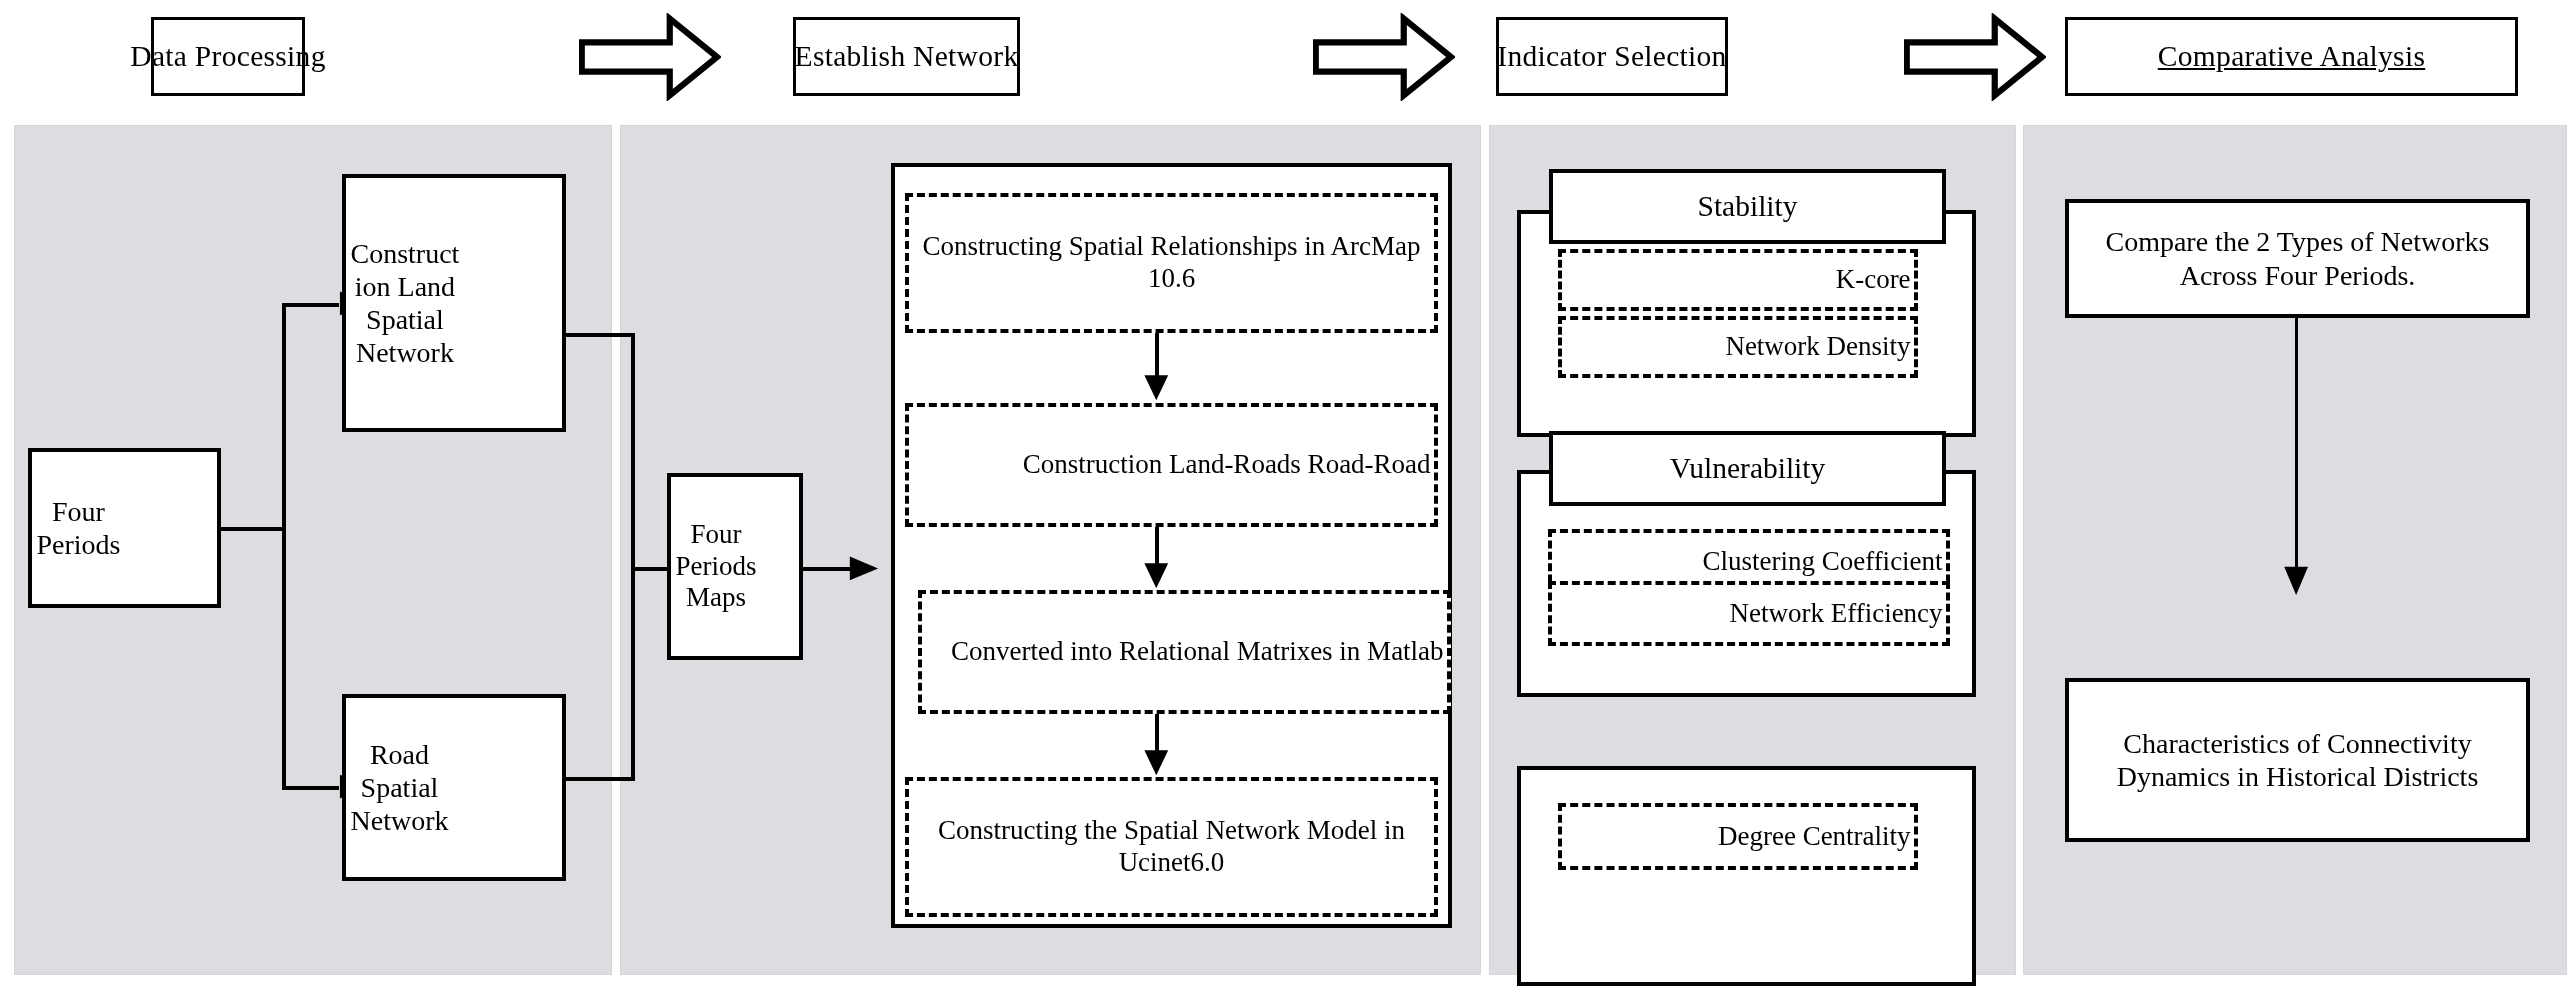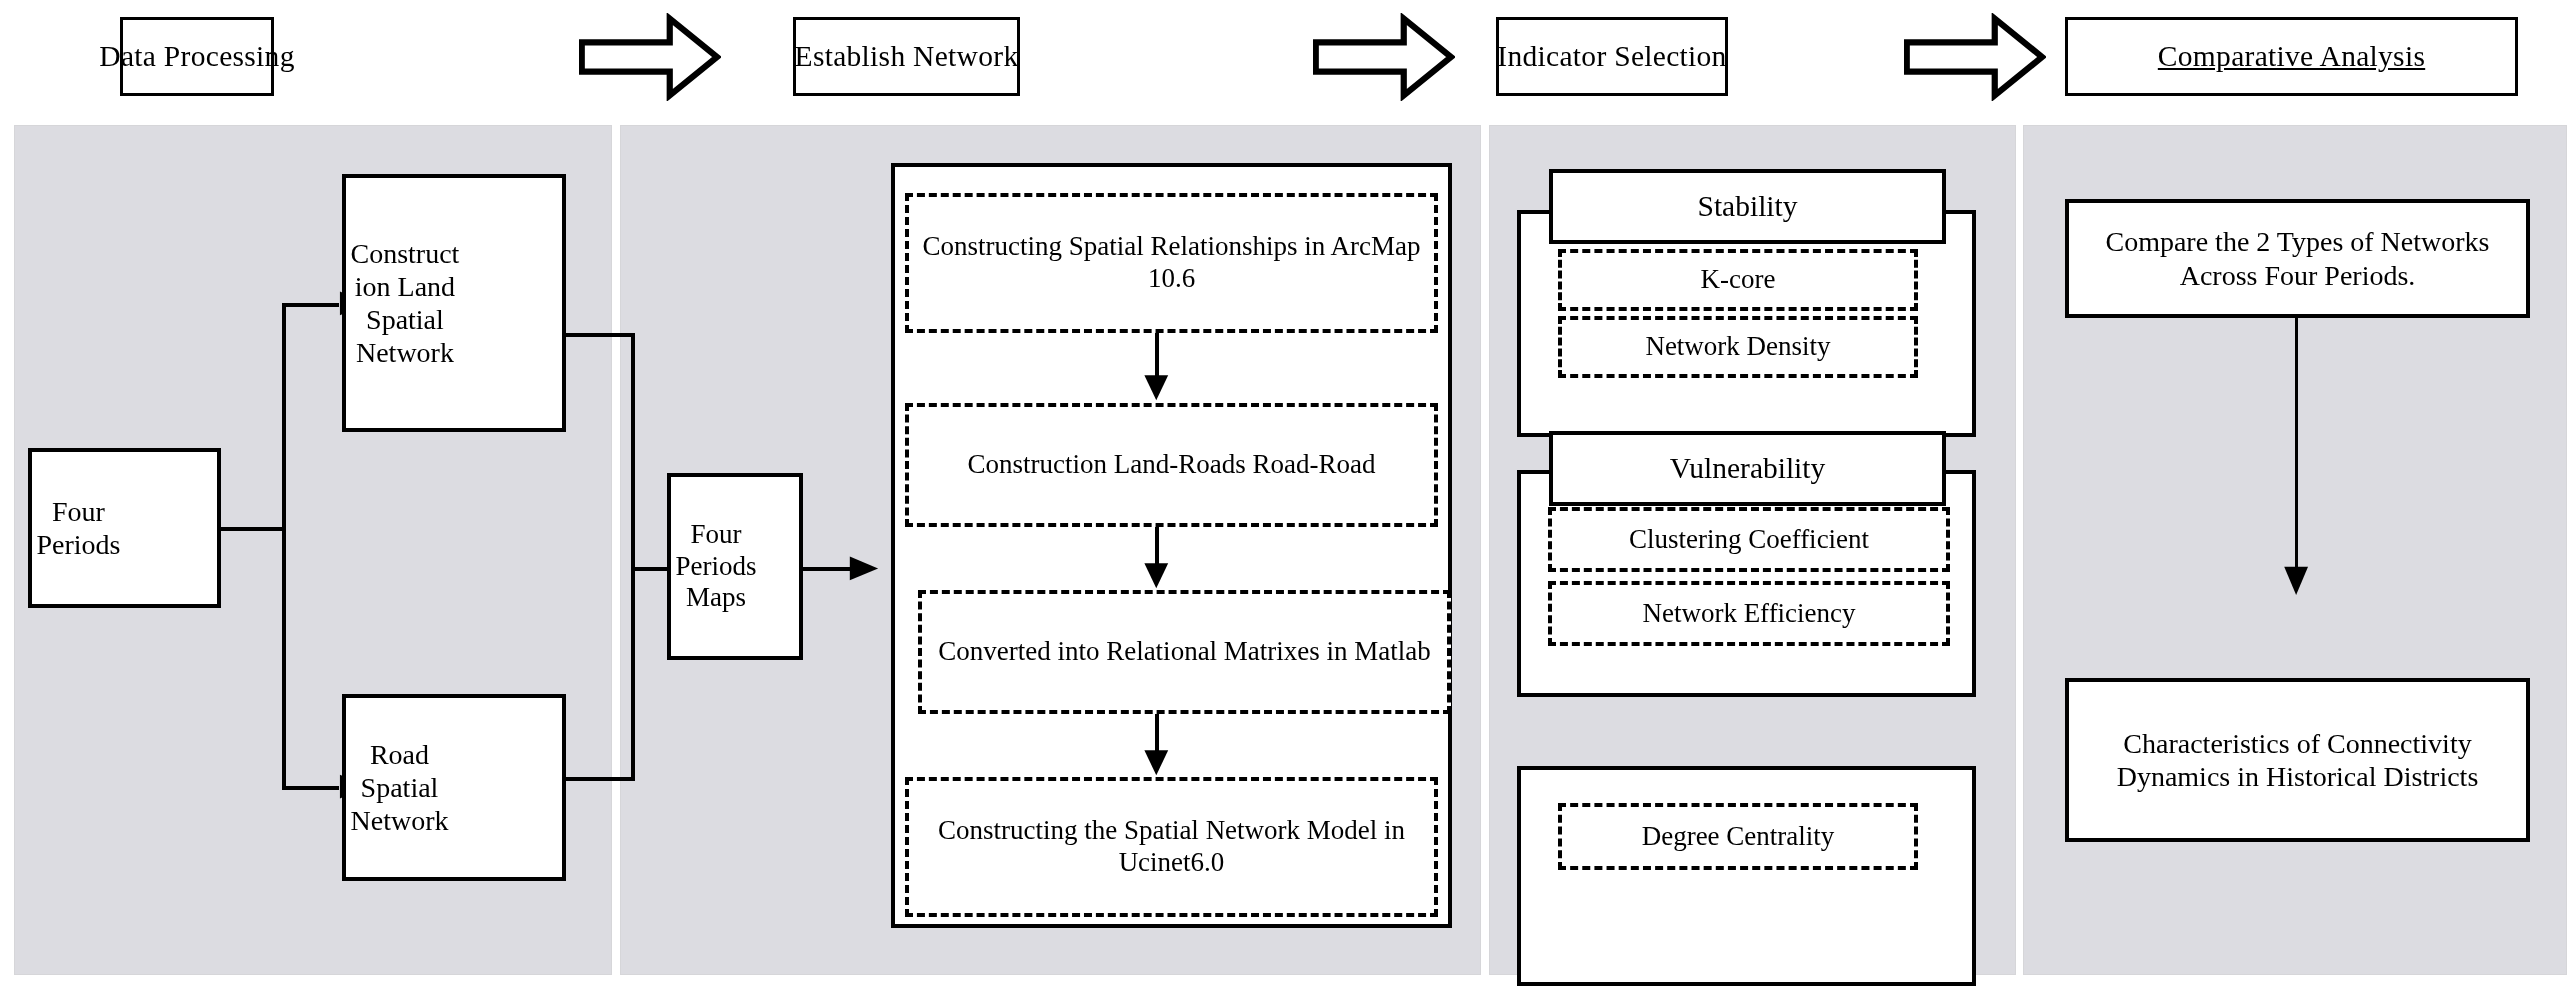--- a/index.html
+++ b/index.html
@@ -52,21 +52,21 @@
   }
   .node.small{font-size:27px;}
   
   .dash{
     position:absolute;
     background:#ffffff;
     border:4px dashed #000000;
     box-sizing:border-box;
     display:flex;
     align-items:center;
-    justify-content:center;
+    justify-content:flex-end;
     text-align:center;
     font-size:27px;
     line-height:1.18;
     padding:1.1px 3.4px;
   }
   
   .ind-frame{
     position:absolute;
     background:#ffffff;
     border:4px solid #000000;
@@ -87,21 +87,21 @@
   .ln{position:absolute;background:#000000;}
   .ln.h{height:4px;}
   .ln.v{width:4px;}
   svg.ov{position:absolute;left:0;top:0;width:2576px;height:997px;overflow:visible;pointer-events:none;}
 </style>
 </head>
 <body>
 
 <div id="canvas">
 
-  <div class="hdr-box" style="left:120px;top:17px;width:154px;height:79px;">
+  <div class="hdr-box" style="left:151px;top:17px;width:154px;height:79px;">
     <span>Data Processing</span>
   </div>
 
   <div class="hdr-arrow" style="left:579px;top:12.5px;width:142px;height:88px;">
     <svg viewBox="0 0 250 156" width="142" height="88">
       <polygon points="4,52 160,52 160,10 244,78 160,146 160,104 4,104" fill="#ffffff" stroke="#000000" stroke-width="11"></polygon>
     </svg>
   </div>
 
   <div class="hdr-box" style="left:793px;top:17px;width:227px;height:79px;">
@@ -222,21 +222,21 @@
     <span>K-core</span>
   </div>
   <div class="dash" style="left:1558px;top:316px;width:360px;height:62px;">
     <span>Network Density</span>
   </div>
 
   <div class="ind-frame" style="left:1517px;top:470px;width:459px;height:227px;"></div>
   <div class="ind-cap" style="left:1549px;top:431px;width:397px;height:75px;">
     <span>Vulnerability</span>
   </div>
-  <div class="dash" style="left:1548px;top:507px;width:402px;height:65px;">
+  <div class="dash" style="left:1548px;top:529px;width:402px;height:65px;">
     <span>Clustering Coefficient</span>
   </div>
   <div class="dash" style="left:1548px;top:581px;width:402px;height:65px;">
     <span>Network Efficiency</span>
   </div>
 
   <div class="ind-frame" style="left:1517px;top:766px;width:459px;height:220px;"></div>
   <div class="dash" style="left:1558px;top:803px;width:360px;height:67px;">
     <span>Degree Centrality</span>
   </div>

